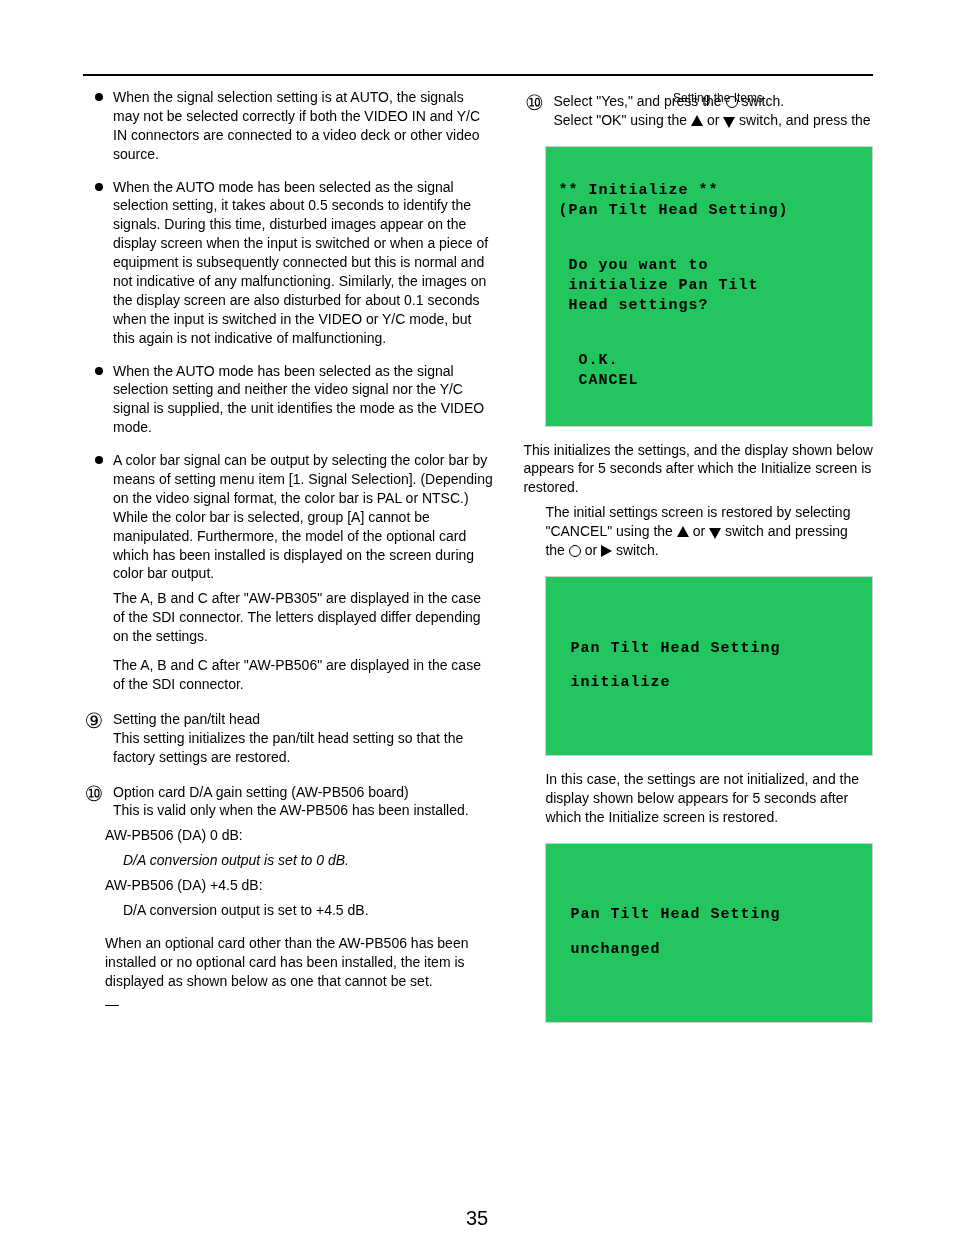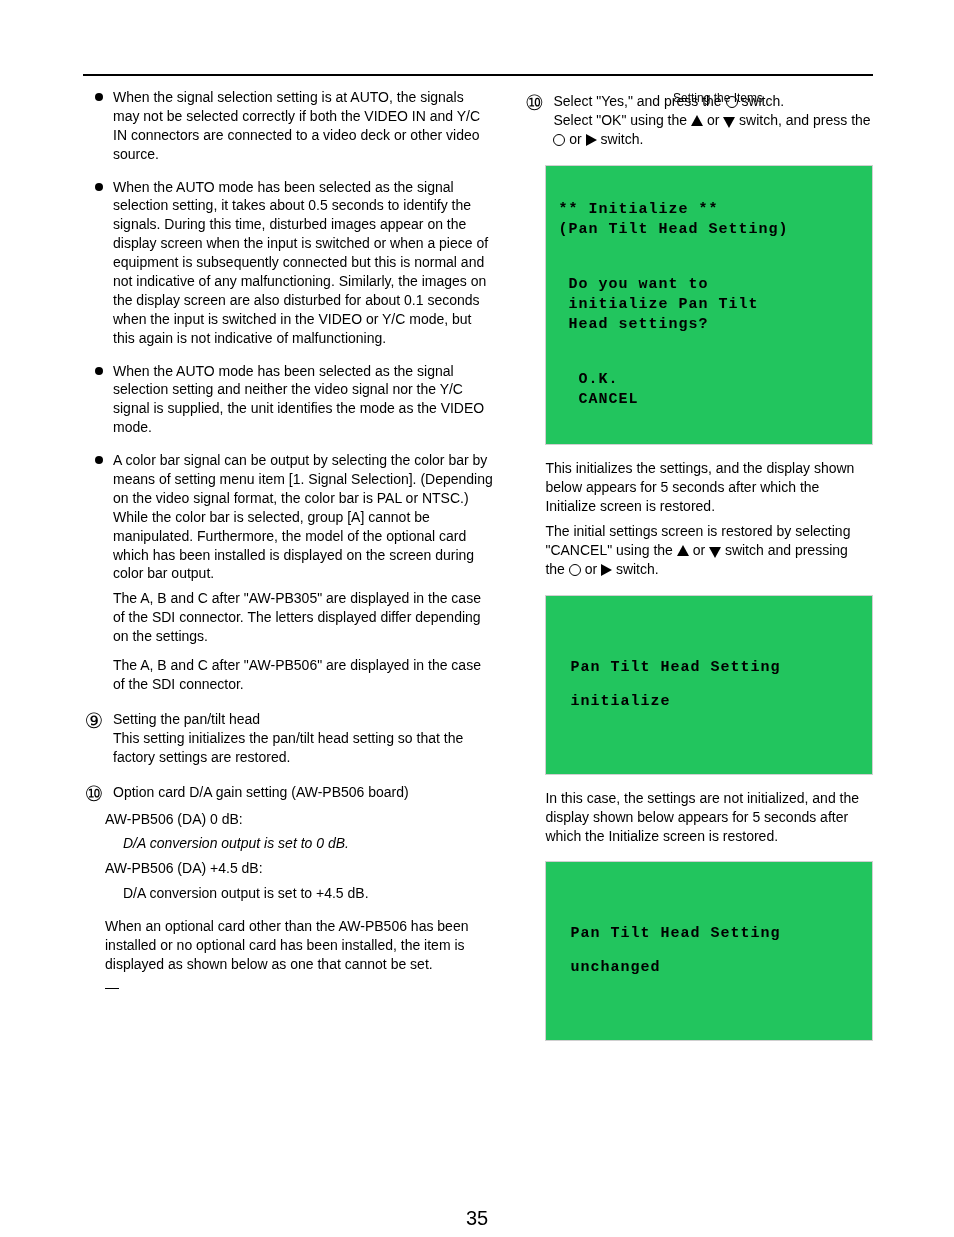--- a/index.html
+++ b/index.html
@@ -162,20 +162,21 @@
         <div class="circled-body">
           <div>Setting the pan/tilt head</div>
           <div>This setting initializes the pan/tilt head setting so that the factory settings are restored.</div>
         </div>
       </div>
 
       <div class="circled-row" style="margin-top:16px;">
         <div class="circled-num">⑩</div>
         <div class="circled-body">
           <div>Option card D/A gain setting (AW-PB506 board)</div>
+          <div>This is valid only when the AW-PB506 has been installed.</div>
         </div>
       </div>
 
       <div class="sub-indent">AW-PB506 (DA) 0 dB:</div>
       <div class="sub-indent" style="margin-left:40px;font-style:italic;">D/A conversion output is set to 0 dB.</div>
       <div class="sub-indent">AW-PB506 (DA) +4.5 dB:</div>
       <div class="sub-indent" style="margin-left:40px;">D/A conversion output is set to +4.5 dB.</div>
 
       <div class="sub-indent" style="margin-top:14px;">When an optional card other than the AW-PB506 has been installed or no optional card has been installed, the item is displayed as shown below as one that cannot be set.</div>
       <div class="sub-indent" style="margin-top:4px;">—</div>
@@ -189,42 +190,36 @@
           <div>
             <span>Select "Yes," and press the </span><span class="glyph-circle"></span><span> switch.</span>
           </div>
           <div>
             <span>Select "OK" using the </span>
             <span class="glyph-up"></span>
             <span> or </span>
             <span class="glyph-down"></span>
             <span> switch, and press the</span>
           </div>
-          <div>
-            <span class="glyph-circle"></span>
-            <span> or </span>
-            <span class="glyph-right"></span>
-            <span> switch.</span>
-          </div>
         </div>
       </div>
 
       <div class="screen" style="margin-top:16px; margin-left:22px;">
 <span>** Initialize **</span>
 <span>(Pan Tilt Head Setting)</span>
 <div class="blank"></div>
 <span> Do you want to</span>
 <span> initialize Pan Tilt</span>
 <span> Head settings?</span>
 <div class="blank"></div>
 <span>  O.K.</span>
 <span>  CANCEL</span>
       </div>
 
-      <div style="margin-top:14px; margin-left:22px;">This initializes the settings, and the display shown below appears for 5 seconds after which the Initialize screen is restored.</div>
+      <div style="margin-top:14px; ">This initializes the settings, and the display shown below appears for 5 seconds after which the Initialize screen is restored.</div>
 
       <div style="margin-top:6px; margin-left:22px;">
         <span>The initial settings screen is restored by selecting "CANCEL" using the </span>
         <span class="glyph-up"></span>
         <span> or </span>
         <span class="glyph-down"></span>
         <span> switch and pressing</span>
       </div>
       <div style="margin-left:22px;">
         <span>the </span>

